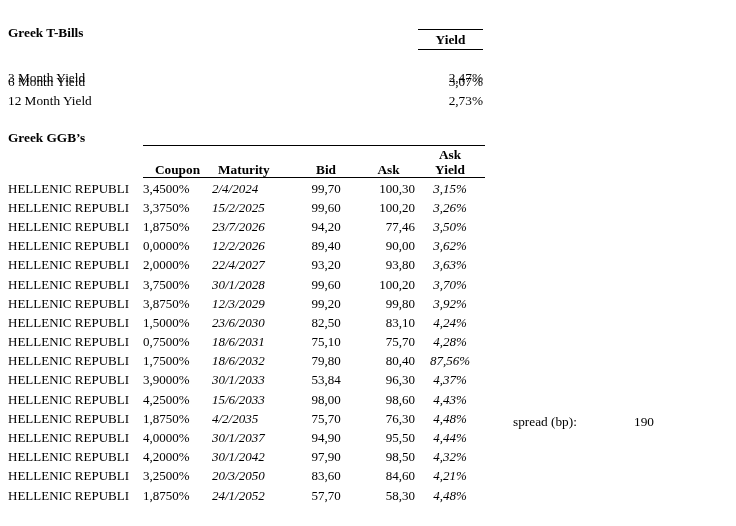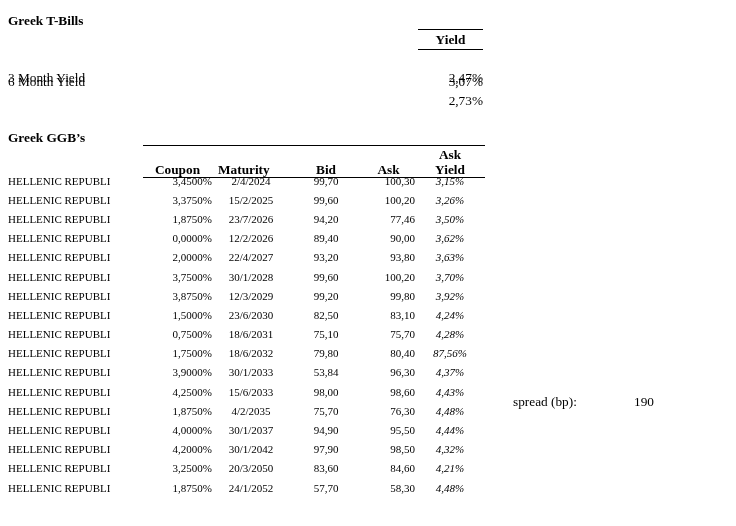--- a/index.html
+++ b/index.html
@@ -6,21 +6,21 @@
   body{
     width:736px;height:526px;position:relative;overflow:hidden;
     background:#ffffff;color:#000000;
     font-family:"Liberation Serif","DejaVu Serif",serif;
     font-size:13.3px;line-height:16px;
   }
   .abs{position:absolute;}
   .bold{font-weight:bold;}
   .nowrap{white-space:nowrap;}
   
-  #tbills-title{left:8px;top:13px;}
+  #tbills-title{left:8px;top:25px;}
   #tbills-yield-head{
     left:418px;top:29px;width:65px;height:19px;line-height:19px;
     border-top:1px solid #000;border-bottom:1px solid #000;
     text-align:center;font-weight:bold;
   }
   .tbill-row{left:0;width:486px;height:19px;line-height:19px;}
   .tbill-label{position:absolute;left:8px;white-space:nowrap;}
   .tbill-value{position:absolute;left:418px;width:65px;text-align:right;}
   
   #ggb-title{left:8px;top:130px;}
@@ -30,55 +30,56 @@
     display:flex;align-items:flex-end;font-weight:bold;line-height:15px;
   }
   #ggb-head .hc{box-sizing:border-box;white-space:nowrap;}
   .hc-coupon{width:69px;text-align:center;}
   .hc-maturity{width:78px;text-align:left;padding-left:6px;}
   .hc-bid{width:72px;text-align:center;}
   .hc-ask{width:53px;text-align:center;}
   .hc-askyield{width:70px;text-align:center;}
   .hc-askyield span{display:block;}
   #ggb-table{
-    position:absolute;left:8px;top:171px;
+    position:absolute;left:8px;top:179px;
     border-collapse:collapse;table-layout:fixed;
-    font-size:11px;
+    font-size:13px;
   }
   #ggb-table td{
     padding:0;height:19.2px;vertical-align:middle;
     white-space:nowrap;overflow:hidden;
   }
   td.c-name{text-align:left;}
-  td.c-coupon{text-align:right;}
-  td.c-maturity{text-align:center;padding-left:6px;}
+  td.c-coupon{text-align:left;}
+  td.c-maturity{text-align:left;padding-left:6px;font-style:italic;}
   td.c-bid{text-align:center;padding-right:5px;}
   td.c-ask{text-align:right;padding-right:5px;}
   td.c-yield{text-align:center;font-style:italic;}
   
-  #spread-row{left:0;top:392px;width:736px;height:19px;line-height:19px;}
+  #spread-row{left:0;top:412px;width:736px;height:19px;line-height:19px;}
   #spread-label{position:absolute;left:513px;white-space:nowrap;}
   #spread-value{position:absolute;left:630px;width:24px;text-align:right;}
 </style>
 </head>
 <body>
 
 <div class="abs bold nowrap" id="tbills-title">Greek T-Bills</div>
 
 <div class="abs" id="tbills-yield-head">Yield</div>
 
 <div class="abs tbill-row" style="top:68px">
   <span class="tbill-label">3 Month Yield</span>
   <span class="tbill-value">2,47%</span>
 </div>
 <div class="abs tbill-row" style="top:72px">
   <span class="tbill-label">6 Month Yield</span>
   <span class="tbill-value">3,07%</span>
 </div>
 <div class="abs tbill-row" style="top:91px">
+  <span class="tbill-label">12 Month Yield</span>
   <span class="tbill-value">2,73%</span>
 </div>
 
 <div class="abs bold nowrap" id="ggb-title">Greek GGB’s</div>
 
 <div class="abs" id="ggb-head">
   <div class="hc hc-coupon">Coupon</div>
   <div class="hc hc-maturity">Maturity</div>
   <div class="hc hc-bid">Bid</div>
   <div class="hc hc-ask">Ask</div>

